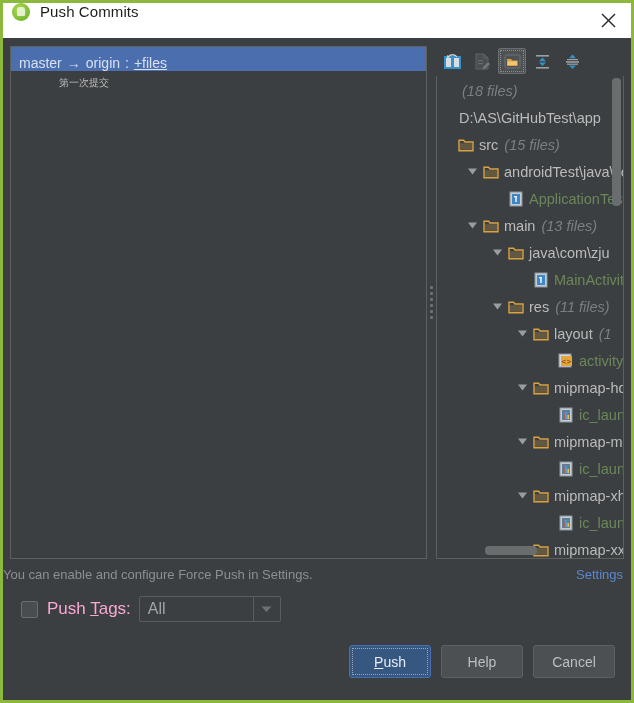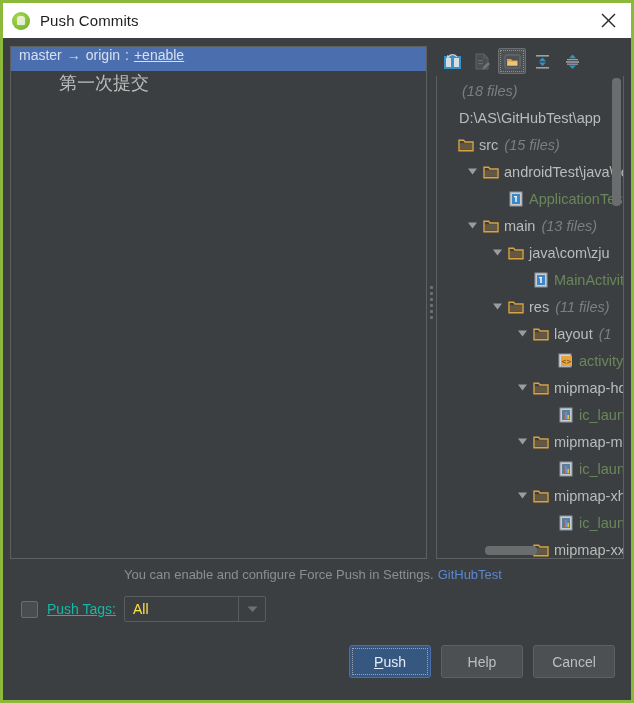--- a/index.html
+++ b/index.html
@@ -20,21 +20,21 @@
     border-top-width: 3px;
     background: #3c3f41;
     display: flex;
     flex-direction: column;
   }
   
   #titlebar {
     height: 35px;
     background: #ffffff;
     display: flex;
-    align-items: center;
+    align-items: flex-start;
     flex: none;
     position: relative;
   }
   #app-icon {
     width: 18px; height: 18px;
     margin-left: 9px;
     border-radius: 50%;
     background: radial-gradient(circle at 40% 35%, #b6d957 0%, #8cc63e 45%, #62a420 100%);
     position: relative;
     flex: none;
@@ -84,37 +84,37 @@
     width: 417px;
     border: 1px solid #5e6060;
     background: #3c3f41;
     box-sizing: border-box;
     overflow: hidden;
     position: relative;
   }
   .commit-row {
     height: 24px;
     display: flex;
-    align-items: flex-start;
+    align-items: flex-end;
     padding-left: 8px;
     font-size: 14px;
     color: #bbbbbb;
     box-sizing: border-box;
   }
   .commit-row.selected {
     background: #4b6eaf;
     color: #d6e0f0;
   }
   .commit-row .plus-ref {
     text-decoration: underline;
   }
   .commit-msg {
     padding-left: 48px;
     color: #bbbbbb;
-    font-size: 18px;
+    font-size: 10px;
     height: 24px;
     display: flex;
     align-items: center;
     box-sizing: border-box;
   }
 
   
   #splitter {
     width: 9px;
     display: flex;
@@ -215,21 +215,21 @@
     width: 52px; height: 9px;
     background: #6a6d6e;
     border-radius: 4px;
   }
 
   
   #note-row {
     height: 30px;
     display: flex;
     align-items: center;
-    justify-content: center;
+    justify-content: space-between;
     padding-right: 8px;
     flex: none;
   }
   #note-text { font-size: 13px; color: #8c8f90; }
   #note-link { font-size: 13px; color: #5a87d0; padding-left: 4px; }
 
   
   #tags-row {
     height: 40px;
     display: flex;
@@ -238,39 +238,38 @@
     flex: none;
   }
   #tags-checkbox {
     width: 15px; height: 15px;
     background: #4a4d4f;
     border: 1px solid #6b6e70;
     border-radius: 2px;
     flex: none;
   }
   #tags-label {
-    font-size: 14px;
-    color: #14b8a6;
+    font-size: 17px;
+    color: #f9a8d4;
     padding: 0 8px 0 9px;
-    text-decoration: underline;
   }
   #tags-label u { text-decoration: underline; }
   #tags-combo {
     width: 142px; height: 26px;
     border: 1px solid #5a5d5f;
     border-radius: 2px;
     display: flex;
     align-items: center;
     background: #3c3f41;
     box-sizing: border-box;
   }
   #tags-combo-value {
     flex: 1;
-    font-size: 14px;
-    color: #fde047;
+    font-size: 16px;
+    color: #a3a3a3;
     padding-left: 8px;
   }
   #tags-combo-arrow {
     width: 26px; height: 24px;
     border-left: 1px solid #5a5d5f;
     display: flex; align-items: center; justify-content: center;
     flex: none;
   }
 
   
@@ -325,21 +324,21 @@
   <div id="content">
 
     <div id="panes">
 
       <div id="commits-pane">
         <div class="commit-row selected">
           <span>master</span>
           <span style="padding:0 5px">→</span>
           <span>origin</span>
           <span style="padding:0 5px">:</span>
-          <span class="plus-ref">+enable</span>
+          <span class="plus-ref">+files</span>
         </div>
         <div class="commit-msg">第一次提交</div>
       </div>
 
       <div id="splitter">
         <div class="dots">
           <i></i>
             <i></i>
             <i></i>
             <i></i>
@@ -628,21 +627,21 @@
             </div>
           <div id="tree-vscroll"></div>
           <div id="tree-hscroll"></div>
         </div>
 
       </div>
     </div>
 
     <div id="note-row">
       <span id="note-text">You can enable and configure Force Push in Settings.</span>
-      <span id="note-link">GitHubTest</span>
+      <span id="note-link">Settings</span>
     </div>
 
     <div id="tags-row">
       <div id="tags-checkbox"></div>
       <div id="tags-label">
         <span>Push </span><u>T</u><span>ags:</span>
       </div>
       <div id="tags-combo">
         <div id="tags-combo-value">All</div>
         <div id="tags-combo-arrow">

